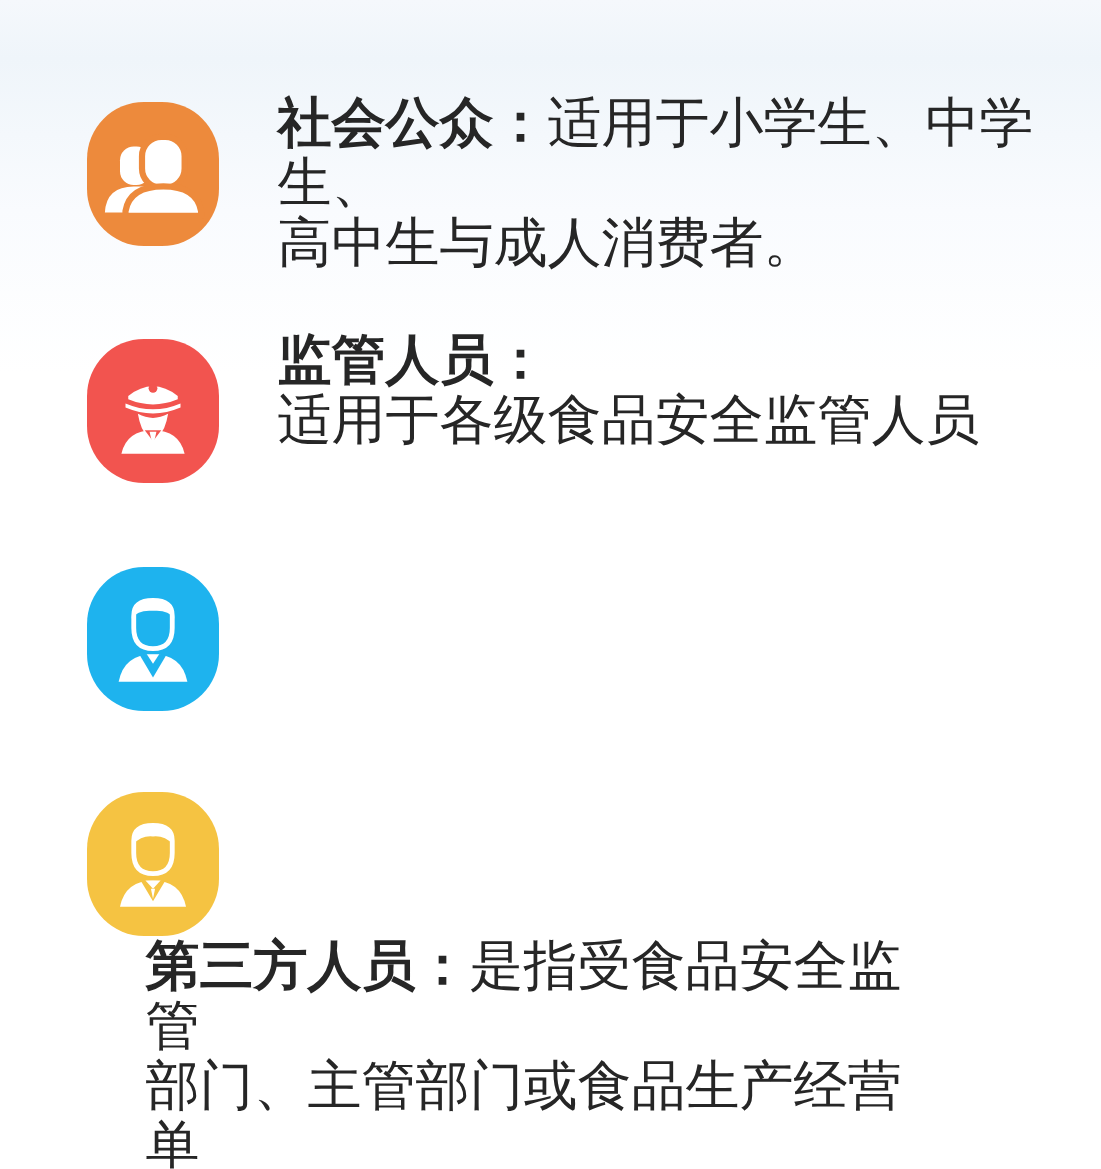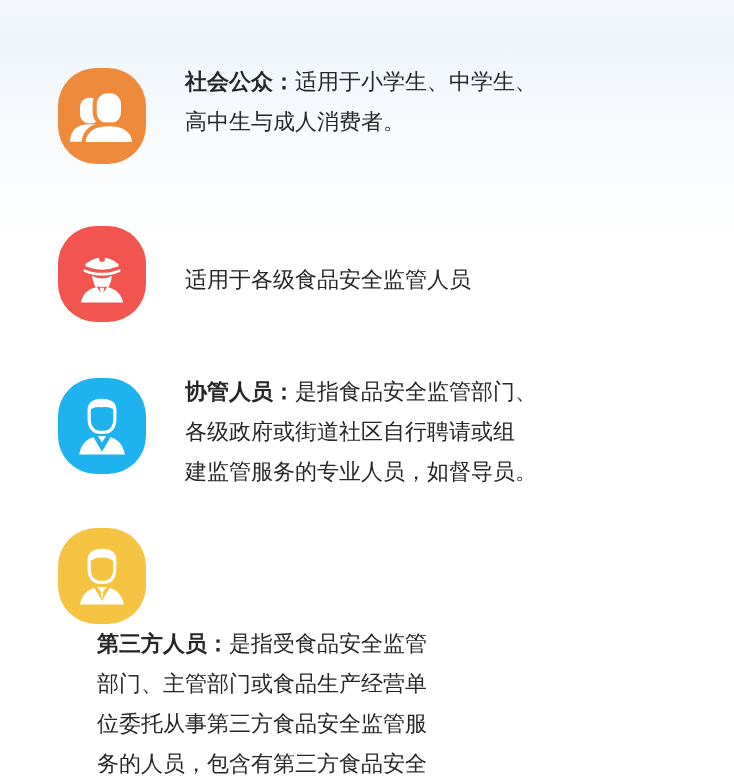--- a/index.html
+++ b/index.html
@@ -26,21 +26,21 @@
     width: 88px;
     height: 96px;
     margin-top: 6px;
     border-radius: 38px;
     background-color: currentColor;
   }
   .badge svg { display: block; width: 100%; height: 100%; }
   .text {
     margin: 0 0 0 39px;
     width: 516px;
-    font-size: 22px;
+    font-size: 36px;
     line-height: 40px;
     color: #262626;
     white-space: pre-line;
     text-align: left;
   }
   .text b { font-weight: 700; }
 </style>
 </head>
 <body>
 
@@ -70,37 +70,34 @@
           <path d="M30 37 Q48 23 66 37 L66 39.5 Q48 47 30 39.5 Z"></path>
           <path d="M28 42.5 Q48 51 68 42.5 L68 45.5 Q48 54 28 45.5 Z"></path>
           <path d="M37 50 Q48 56 59 50 Q57 62 52 66 L44 66 Q39 62 37 50 Z"></path>
           <path d="M25 79 Q29 62 48 62 Q67 62 71 79 Z"></path>
         </g>
         <circle cx="48" cy="31.5" r="3.2" fill="currentColor"></circle>
         <path d="M42 62 L48 70 L54 62 Z" fill="currentColor"></path>
         <path d="M45.5 63 L48 74 L50.5 63 Z" fill="#ffffff"></path>
       </svg>
     </div>
-    <p class="text"><span>
+    <p class="text"><b>监管人员：</b><span>
 适用于各级食品安全监管人员</span></p>
   </div>
 
   <div class="row row-3">
     <div class="badge" style="color: rgb(30, 179, 238);">
       <svg viewBox="0 0 96 96" aria-hidden="true">
         <path d="M34 31 Q34 20 48 20 Q62 20 62 31 L62 40 Q62 55 48 55 Q34 55 34 40 Z" fill="none" stroke="#ffffff" stroke-width="3.5"></path>
         <path d="M32.5 33 Q33 19.5 48 19.5 Q63 19.5 63.5 33 Q59 26.5 48 27.5 Q37 26.5 32.5 33 Z" fill="#ffffff"></path>
         <path d="M23 79 Q27 59 48 59 Q69 59 73 79 Z" fill="#ffffff"></path>
         <path d="M38 59 L48 76 L58 59 Z" fill="currentColor"></path>
         <path d="M43.5 59 L48 66 L52.5 59 Z" fill="#ffffff"></path>
       </svg>
     </div>
-    <p class="text"><b>协管人员：</b><span>是指食品安全监管部门、
-各级政府或街道社区自行聘请或组
-建监管服务的专业人员，如督导员。</span></p>
   </div>
 
   <div class="row row-4">
     <div class="badge" style="color: rgb(245, 195, 66);">
       <svg viewBox="0 0 96 96" aria-hidden="true">
         <path d="M34 31 Q34 20 48 20 Q62 20 62 31 L62 40 Q62 55 48 55 Q34 55 34 40 Z" fill="none" stroke="#ffffff" stroke-width="3.5"></path>
         <path d="M33 34 Q33 20 48 20 Q63 20 63 34 Q56 27 48 28 Q40 27 33 34 Z" fill="#ffffff"></path>
         <path d="M24 79 Q28 60 48 60 Q68 60 72 79 Z" fill="#ffffff"></path>
         <path d="M39 60 L48 75 L57 60 Z" fill="currentColor"></path>
         <path d="M42.5 60 L48 66 L53.5 60 Z" fill="#ffffff"></path>

